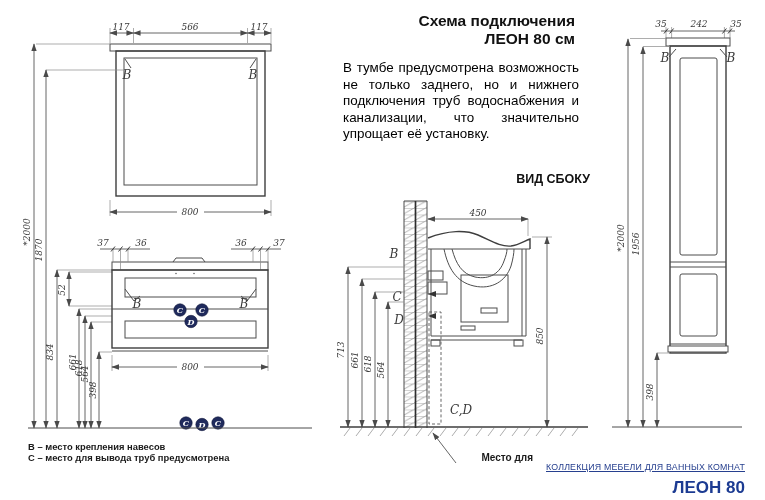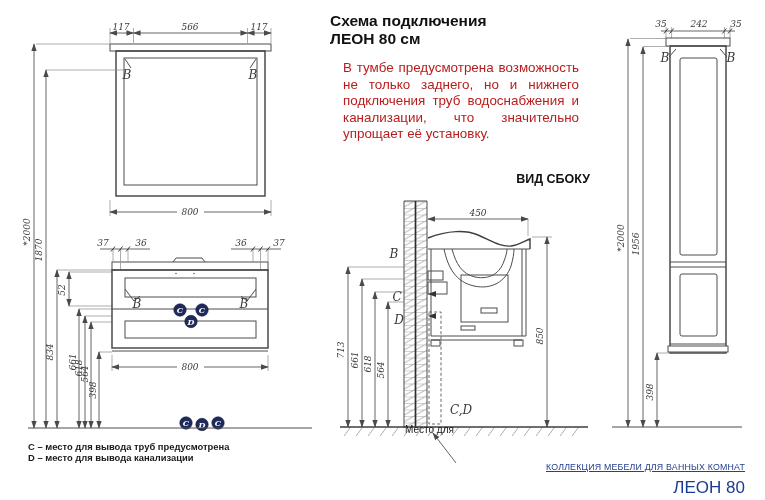--- a/index.html
+++ b/index.html
@@ -18,33 +18,33 @@
   .dimplain{stroke:#555;stroke-width:0.9;fill:none}
   .tick{stroke:#3a3a3a;stroke-width:1}
   .dashed{stroke:#555;stroke-width:0.9;fill:none;stroke-dasharray:3 2.2}
   text.dlab{font:italic 9px "DejaVu Serif", serif;fill:#3a3a3a;text-anchor:middle}
   text.flab{font:italic 12px "DejaVu Serif", serif;fill:#3a3a3a;text-anchor:middle}
   text.clab{font:italic bold 8px "DejaVu Serif", serif;fill:#ffffff;text-anchor:middle}
   .mcirc{fill:#1f2a5c;stroke:#10183d;stroke-width:0.6}
   .arrfill{fill:#333}
 
   
-  .title{position:absolute;left:330px;top:12px;width:245px;text-align:left;
+  .title{position:absolute;left:330px;top:12px;width:245px;text-align:right;
          font-weight:bold;font-size:15.5px;line-height:18px;color:#111;}
   .descr{position:absolute;left:343px;top:60px;width:236px;font-size:13.4px;line-height:16.5px;
-         color:#b91c1c;text-align:justify;}
+         color:#000000;text-align:justify;}
   .sideheading{position:absolute;left:330px;top:172px;width:260px;text-align:right;
          font-weight:bold;font-size:12.5px;color:#111;}
   .legend{position:absolute;left:28px;top:442px;font-weight:bold;font-size:9.4px;
          line-height:10.8px;color:#1a1a1a;}
-  .note{position:absolute;left:405px;top:424px;width:128px;text-align:left;
-         font-weight:normal;font-size:10px;line-height:12.5px;color:#1a1a1a;}
+  .note{position:absolute;left:405px;top:452px;width:128px;text-align:right;
+         font-weight:bold;font-size:10px;line-height:12.5px;color:#1a1a1a;}
   .footer{position:absolute;right:20px;top:462px;text-align:right;}
   .footer .coll{font-size:8.8px;color:#27408f;letter-spacing:0.2px;text-decoration:underline;}
-  .footer .prod{font-size:17px;font-weight:normal;color:#1c3b92;line-height:19px;margin-top:6px;}
+  .footer .prod{font-size:17px;font-weight:bold;color:#1c3b92;line-height:19px;margin-top:6px;}
 </style>
 </head>
 <body>
 
 <div id="canvas">
 
   <svg id="linework" viewBox="0 0 765 500">
     <defs>
       <marker id="arw" viewBox="0 0 10 8" refX="9" refY="4" markerWidth="9" markerHeight="7" orient="auto-start-reverse">
         <path d="M0,0.6 L10,4 L0,7.4 z" fill="#4a4a4a"></path>
@@ -243,22 +243,22 @@
   <div class="title">
     <div>Схема подключения</div>
     <div>ЛЕОН 80 см</div>
   </div>
 
   <div class="descr">В тумбе предусмотрена возможность не только заднего, но и нижнего подключения труб водоснабжения и канализации, что значительно упрощает её установку.</div>
 
   <div class="sideheading">ВИД СБОКУ</div>
 
   <div class="legend">
+    <div>B – место крепления навесов</div>
     <div>C – место для вывода труб предусмотрена</div>
-    <div>D – место для вывода канализации</div>
   </div>
 
   <div class="note">
     <div>Место для</div>
   </div>
 
   <div class="footer">
     <div class="coll">КОЛЛЕКЦИЯ МЕБЕЛИ ДЛЯ ВАННЫХ КОМНАТ</div>
     <div class="prod">ЛЕОН 80</div>
   </div>

